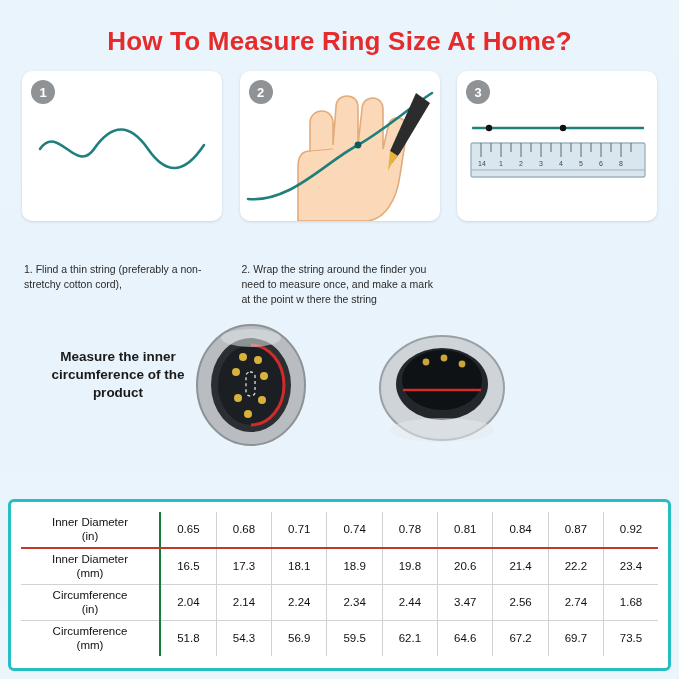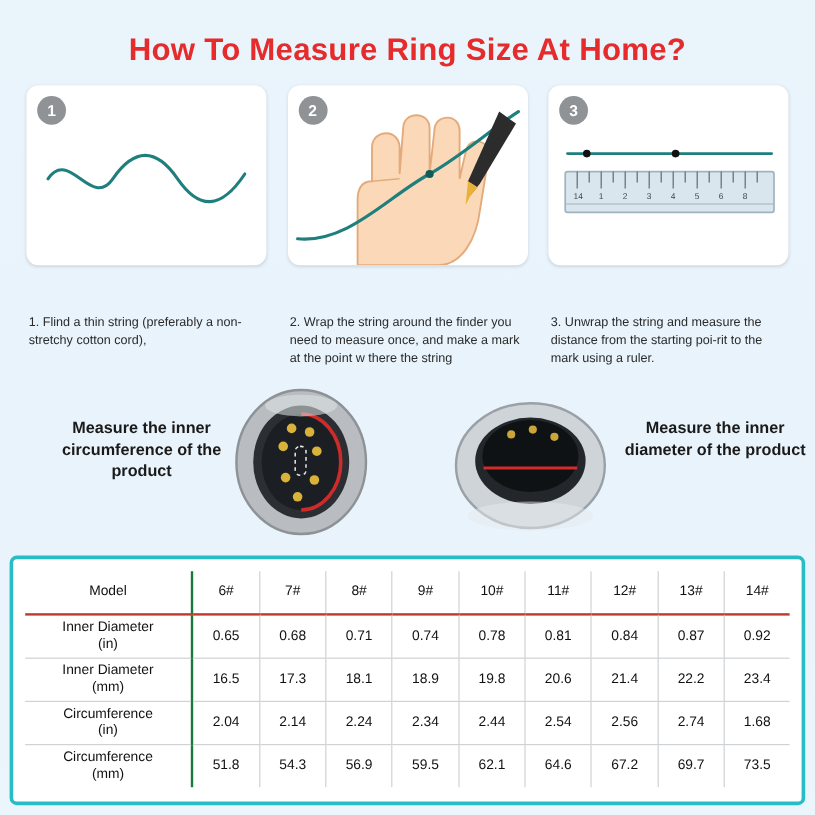--- a/index.html
+++ b/index.html
@@ -222,29 +222,27 @@
               <text x="42" y="95">1</text>
               <text x="62" y="95">2</text>
             <text x="82" y="95">3</text>
               <text x="102" y="95">4</text>
               <text x="122" y="95">5</text>
             <text x="142" y="95">6</text>
               <text x="162" y="95">8</text>
           </g>
         </svg>
       </div>
-      <div class="step-caption">3. Unwrap the string and measure the distance from the starting poi-rit to the mark using a ruler.</div>
     </div>
 
   </div>
 
   <div class="rings">
 
     <div class="ring-label label-left">Measure the inner circumference of the product</div>
-    <div class="ring-label label-right">Measure the inner diameter of the product</div>
 
     <svg style="position:absolute; left:186px; top:0px;" width="130" height="150" viewBox="0 0 130 150">
       <ellipse cx="65" cy="75" rx="54" ry="60" fill="#b9bdc1"></ellipse>
       <ellipse cx="65" cy="75" rx="54" ry="60" fill="none" stroke="#8d9297" stroke-width="2"></ellipse>
       <ellipse cx="65" cy="75" rx="40" ry="47" fill="#2b2f33"></ellipse>
       <ellipse cx="65" cy="75" rx="33" ry="40" fill="#1b1f23"></ellipse>
       <path d="M65 35 A33 40 0 0 1 65 115" fill="none" stroke="#cf2b2b" stroke-width="3"></path>
       <g fill="#d9b23a">
         <circle cx="57" cy="47" r="4"></circle>
           <circle cx="72" cy="50" r="4"></circle>
@@ -269,34 +267,20 @@
           <circle cx="72" cy="40" r="3.4"></circle>
           <circle cx="90" cy="46" r="3.4"></circle>
       </g>
       <ellipse cx="70" cy="112" rx="52" ry="12" fill="#e6eaed" opacity="0.5"></ellipse>
     </svg>
   </div>
 
   <div class="table-wrap">
     <table>
       <tbody>
-        <tr>
-          <td>
-            <div>Model</div>
-          </td>
-          <td>6#</td>
-          <td>7#</td>
-          <td>8#</td>
-          <td>9#</td>
-          <td>10#</td>
-          <td>11#</td>
-          <td>12#</td>
-          <td>13#</td>
-          <td>14#</td>
-        </tr>
         <tr>
           <td>
             <div class="two-line">Inner Diameter</div>
             <div class="two-line">(in)</div>
           </td>
           <td>0.65</td>
           <td>0.68</td>
           <td>0.71</td>
           <td>0.74</td>
           <td>0.78</td>
@@ -323,21 +307,21 @@
         <tr>
           <td>
             <div class="two-line">Circumference</div>
             <div class="two-line">(in)</div>
           </td>
           <td>2.04</td>
           <td>2.14</td>
           <td>2.24</td>
           <td>2.34</td>
           <td>2.44</td>
-          <td>2.54</td>
+          <td>3.47</td>
           <td>2.56</td>
           <td>2.74</td>
           <td>1.68</td>
         </tr>
         <tr>
           <td>
             <div class="two-line">Circumference</div>
             <div class="two-line">(mm)</div>
           </td>
           <td>51.8</td>

